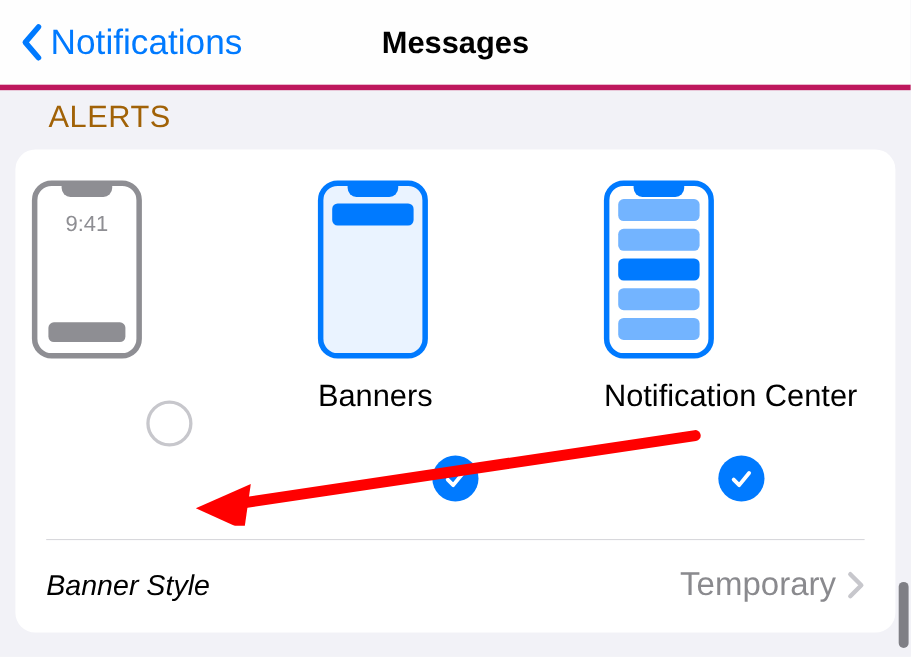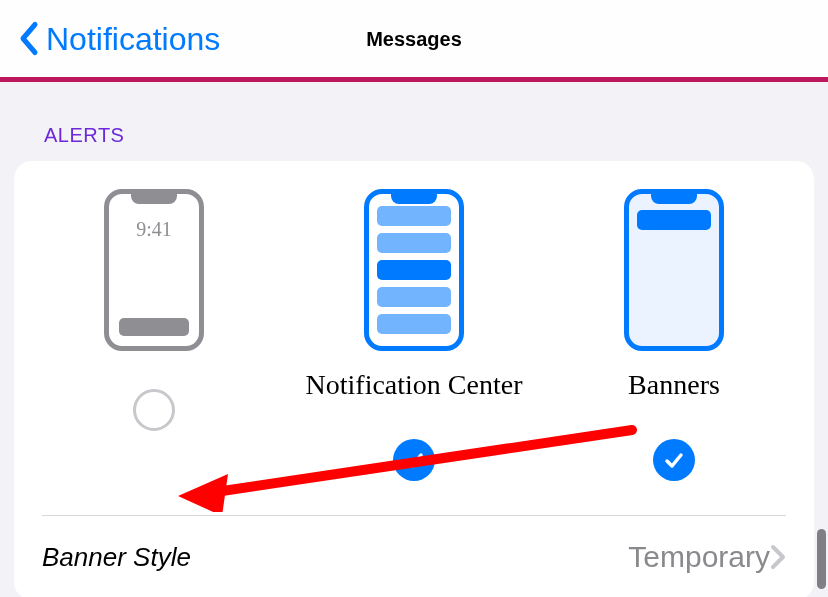--- a/index.html
+++ b/index.html
@@ -25,56 +25,54 @@
     left: 0;
     top: 50%;
     transform: translateY(-50%);
   }
   .back-btn svg { margin-right: 6px; }
   .nav-title {
     position: absolute;
     left: 50%;
     top: 50%;
     transform: translate(-50%, -50%);
-    font-size: 20px;
+    font-size: 28px;
     font-weight: 600;
     color: #000;
   }
 
   .body-area { padding: 0 14px; position: relative; }
 
   .section-header {
-    margin-top: 42px;
+    margin-top: 8px;
     margin-left: 30px;
-    font-size: 20px;
+    font-size: 28px;
     letter-spacing: 0.5px;
-    color: #6d28d9;
+    color: #a16207;
     text-transform: uppercase;
     font-weight: 400;
   }
 
   .card {
     background: #ffffff;
     border-radius: 18px;
     margin-top: 14px;
     padding-top: 28px;
     padding-bottom: 0;
   }
 
   .options-row {
     display: flex;
     justify-content: space-around;
     padding: 0 10px;
   }
   .opt {
     display: flex;
     flex-direction: column;
-    align-items: center;
     width: 250px;
-    font-family: Liberation Serif, serif;
   }
   .opt-label {
     margin-top: 18px;
     font-size: 28px;
     color: #000;
   }
   .check-wrap {
     margin-top: 38px;
     height: 42px;
     display: flex;
@@ -209,21 +207,21 @@
   }
 
   .row {
     display: flex;
     align-items: center;
     justify-content: space-between;
     padding: 24px 28px 26px 28px;
     cursor: pointer;
   }
   .row-label { font-size: 26px; color: #000; font-style: italic; }
-  .row-right { display: flex; align-items: center; }
+  .row-right { display: flex; align-items: center; gap: 10px; }
   .row-value { font-size: 30px; color: #8a8a8e; }
 
   
   .arrow-annot {
     position: absolute;
     pointer-events: none;
   }
 
   .scrollbar {
     position: absolute;
@@ -259,44 +257,44 @@
           <div class="notch"></div>
           <div class="time">9:41</div>
           <div class="bottom-bar"></div>
         </div>
         <div class="check-wrap">
           <div class="check unchecked"></div>
         </div>
       </div>
 
       <div class="opt">
+        <div class="phone-bn">
+          <div class="notch"></div>
+          <div class="bn-banner"></div>
+        </div>
+        <div class="opt-label">Banners</div>
+        <div class="check-wrap">
+          <div class="check checked">
+            <svg width="22" height="22" viewBox="0 0 22 22">
+              <polyline points="4,12 9,17 18,6" stroke="#fff" stroke-width="3.5" stroke-linecap="round" stroke-linejoin="round" fill="none"></polyline>
+            </svg>
+          </div>
+        </div>
+      </div>
+
+      <div class="opt">
         <div class="phone-nc">
           <div class="notch"></div>
           <div class="nc-item"></div>
           <div class="nc-item"></div>
           <div class="nc-item primary"></div>
           <div class="nc-item"></div>
           <div class="nc-item"></div>
         </div>
         <div class="opt-label">Notification Center</div>
-        <div class="check-wrap">
-          <div class="check checked">
-            <svg width="22" height="22" viewBox="0 0 22 22">
-              <polyline points="4,12 9,17 18,6" stroke="#fff" stroke-width="3.5" stroke-linecap="round" stroke-linejoin="round" fill="none"></polyline>
-            </svg>
-          </div>
-        </div>
-      </div>
-
-      <div class="opt">
-        <div class="phone-bn">
-          <div class="notch"></div>
-          <div class="bn-banner"></div>
-        </div>
-        <div class="opt-label">Banners</div>
         <div class="check-wrap">
           <div class="check checked">
             <svg width="22" height="22" viewBox="0 0 22 22">
               <polyline points="4,12 9,17 18,6" stroke="#fff" stroke-width="3.5" stroke-linecap="round" stroke-linejoin="round" fill="none"></polyline>
             </svg>
           </div>
         </div>
       </div>
 
     </div>

